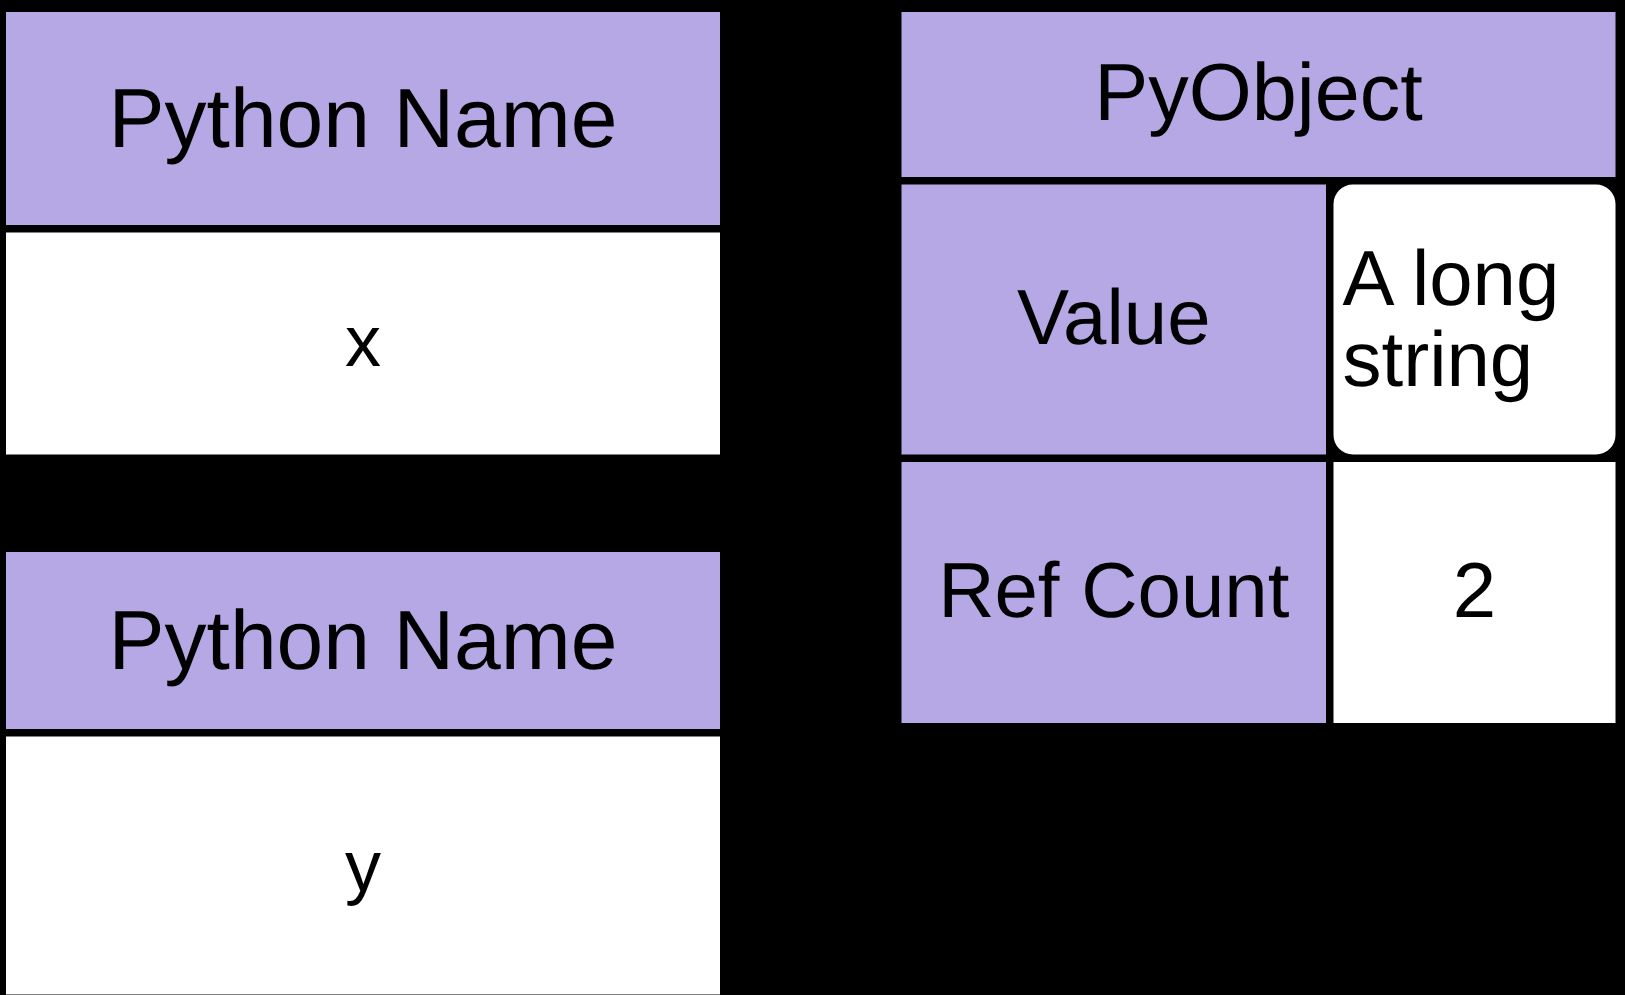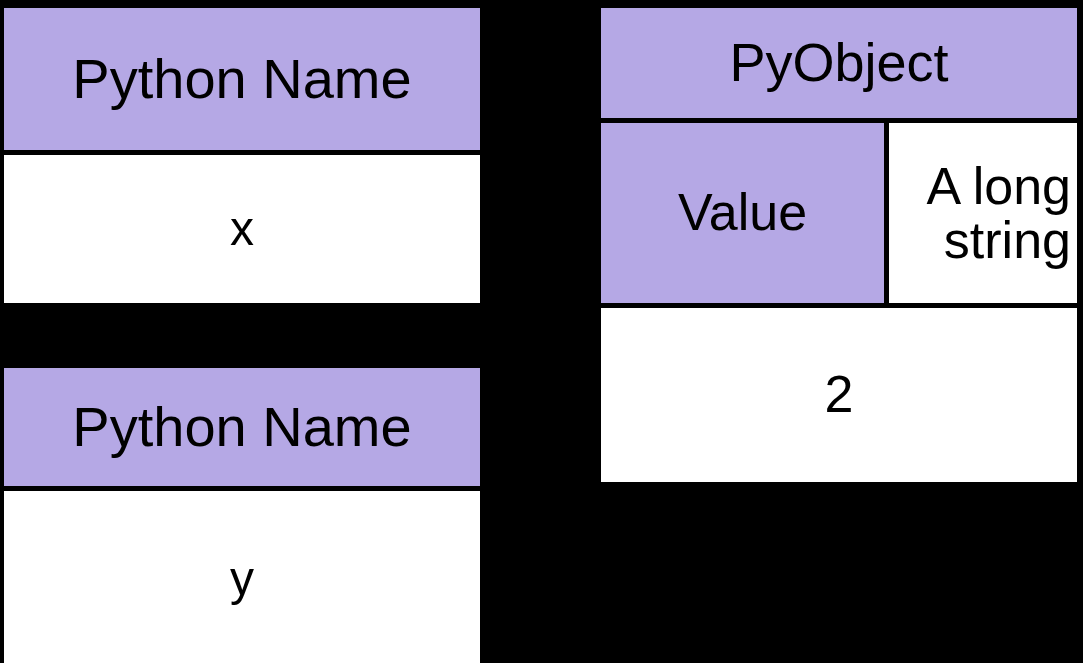--- a/index.html
+++ b/index.html
@@ -33,21 +33,21 @@
     display: flex;
     box-sizing: border-box;
     width: 100%;
   }
 
   .cell {
     box-sizing: border-box;
     display: flex;
     align-items: center;
     justify-content: center;
-    text-align: right;
+    text-align: left;
     color: #000000;
     line-height: 1.02;
     overflow: hidden;
   }
 
   .cell.hdr   { background: #b5a8e5; }
   .cell.label { background: #b5a8e5; }
   .cell.val   { background: #ffffff; }
 
   
@@ -83,20 +83,21 @@
   }
   #node-obj .cell.hdr   { height: 110px; width: 100%; font-size: 54px; }
   #node-obj .row-value  { height: 180px; }
   #node-obj .row-ref    { height: 174px; }
   #node-obj .cell.label { width: 283px; font-size: 52px; }
   #node-obj .cell.val   { flex: 1; font-size: 52px; }
   #node-obj .cell.val-string {
     font-size: 52px;
     padding: 0 6px;
     line-height: 1.04;
+    border-radius: 13px;
   }
 </style>
 </head>
 <body>
 
 <div class="canvas">
 
   <div class="node" id="node-x">
     <div class="row sep-bottom">
       <div class="cell hdr" style="width:100%">Python Name</div>
@@ -120,18 +121,19 @@
     <div class="row sep-bottom">
       <div class="cell hdr">PyObject</div>
     </div>
 
     <div class="row row-value sep-bottom">
       <div class="cell label sep-right">Value</div>
       <div class="cell val val-string">A long string</div>
     </div>
 
     <div class="row row-ref">
+      <div class="cell label sep-right">Ref Count</div>
       <div class="cell val">2</div>
     </div>
 
   </div>
 
 </div>
 
 </body></html>

